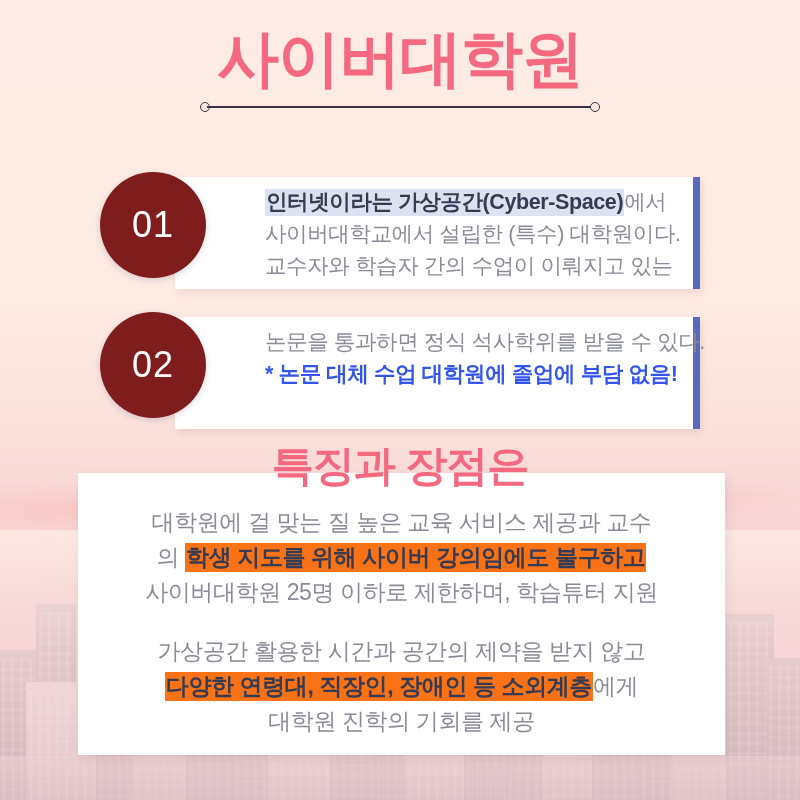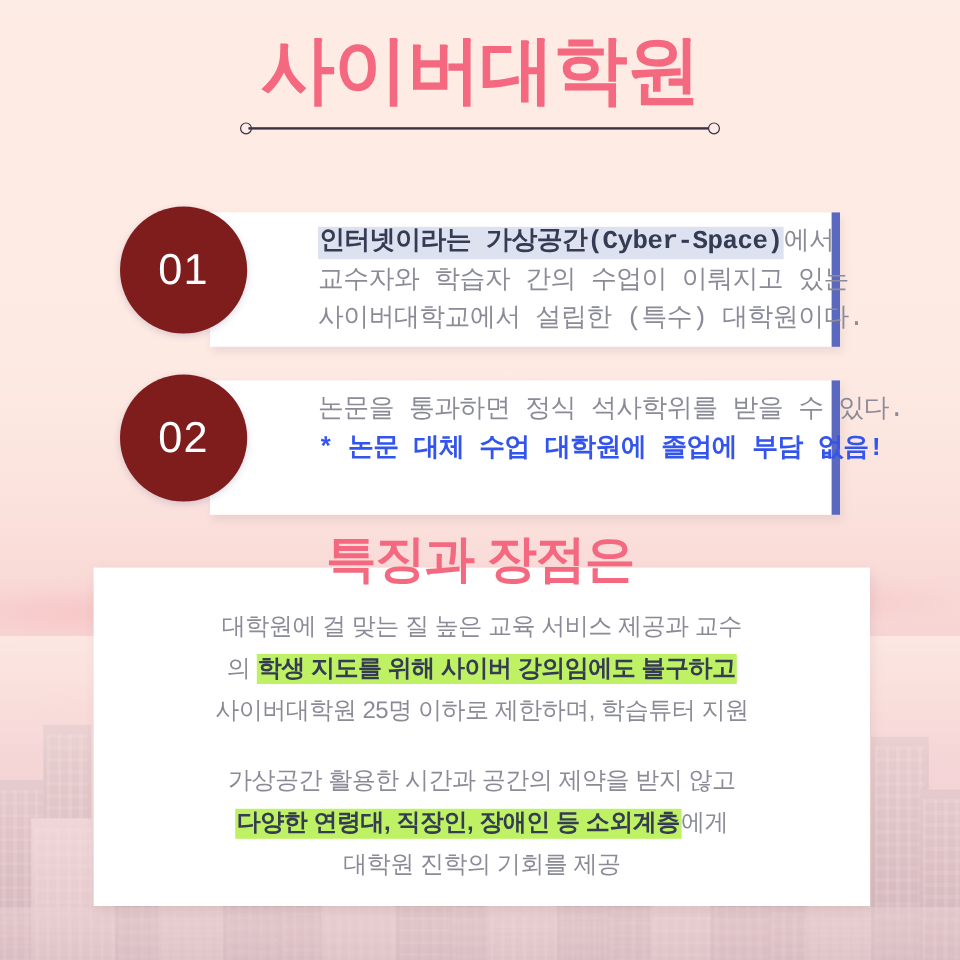--- a/index.html
+++ b/index.html
@@ -164,21 +164,20 @@
     left: 90px;
     right: 18px;
     top: 9px;
   }
   .num-line {
     font-size: 21.5px;
     line-height: 32px;
     color: #8b8b98;
     white-space: nowrap;
     letter-spacing: -.4px;
-    font-family: Liberation Mono, monospace;
   }
   .num-line .hl {
     font-weight: 700;
     color: #343b52;
     background: #dee2f0;
     padding: 1px 1px 2px 1px;
   }
   .num-line.blue {
     color: #3355ee;
     font-weight: 700;
@@ -232,30 +231,30 @@
     width: 647px;
     text-align: center;
   }
   .feature-para {
     margin: 0;
   }
   .feature-para + .feature-para {
     margin-top: 24px;
   }
   .feat-line {
-    font-size: 20px;
+    font-size: 23px;
     line-height: 35px;
     color: #8b8b98;
     white-space: nowrap;
     letter-spacing: -.4px;
   }
   .feat-line .hl {
     font-weight: 700;
     color: #343b52;
-    background: #bef264;
+    background: #f97316;
     padding: 1px 1px 2px 1px;
   }
 </style>
 </head>
 <body>
 
 <div id="poster">
 
   <div class="bg-photo">
     <div class="bg-sky"></div>
@@ -292,22 +291,22 @@
   <div class="divider">
     <span class="divider-dot left"></span>
     <span class="divider-line"></span>
     <span class="divider-dot right"></span>
   </div>
 
   <div class="num-item item-1">
     <div class="num-card">
       <div class="num-card-text">
         <div class="num-line"><span class="hl">인터넷이라는 가상공간(Cyber-Space)</span><span>에서</span></div>
+        <div class="num-line"><span>사이버대학교에서 설립한 (특수) 대학원이다.</span></div>
         <div class="num-line"><span>교수자와 학습자 간의 수업이 이뤄지고 있는</span></div>
-        <div class="num-line"><span>사이버대학교에서 설립한 (특수) 대학원이다.</span></div>
       </div>
     </div>
     <div class="num-circle">01</div>
   </div>
 
   <div class="num-item item-2">
     <div class="num-card">
       <div class="num-card-text">
         <div class="num-line"><span>논문을 통과하면 정식 석사학위를 받을 수 있다.</span></div>
         <div class="num-line blue">* 논문 대체 수업 대학원에 졸업에 부담 없음!</div>

